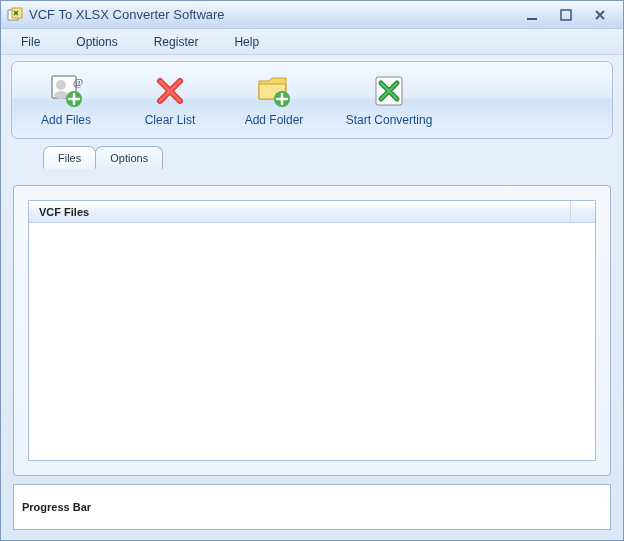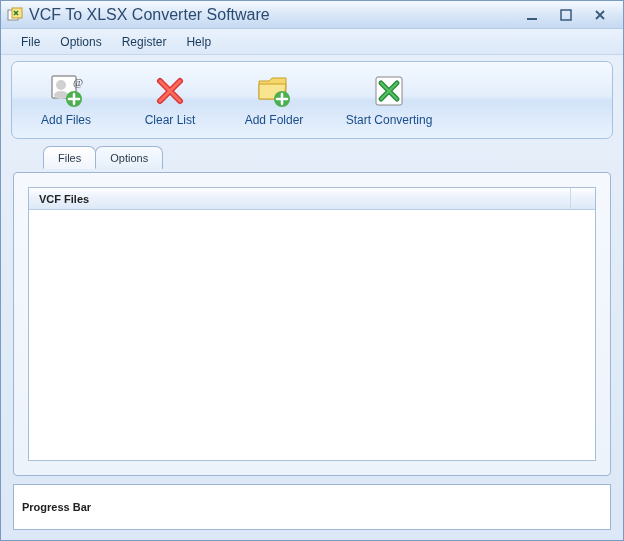--- a/index.html
+++ b/index.html
@@ -29,35 +29,35 @@
     color: #2b4a6f;
   }
   .titlebar .app-icon {
     width: 16px;
     height: 16px;
     margin-right: 6px;
     display: flex;
     align-items: center;
     justify-content: center;
   }
-  .titlebar .title { flex: 1; font-size: 16px; }
+  .titlebar .title { flex: 1; font-size: 13px; }
   .titlebar .win-controls { display: flex; gap: 12px; padding-right: 6px; }
   .win-btn {
     width: 22px; height: 18px;
     display: flex; align-items: center; justify-content: center;
     color: #3a5a7a; cursor: pointer;
     font-size: 14px; font-weight: bold;
   }
   .menubar {
     height: 26px;
     background: linear-gradient(to bottom, #eaf2fc 0%, #dbe8f8 100%);
     display: flex;
     align-items: center;
     padding: 0 10px;
-    gap: 0;
+    gap: 16px;
     color: #1a3a5a;
     border-bottom: 1px solid #c5d6ec;
   }
   .menu-item {
     padding: 4px 10px;
     cursor: pointer;
     font-size: 12px;
   }
   .toolbar {
     height: 78px;
@@ -104,21 +104,21 @@
     position: relative;
     top: 1px;
   }
   .tab.active {
     background: linear-gradient(to bottom, #ffffff 0%, #f0f5fc 100%);
     border-bottom: 1px solid #f0f5fc;
     z-index: 3;
   }
   .tab-content {
     flex: 1;
-    margin: 4px 12px 8px 12px;
+    margin: 17px 12px 8px 12px;
     border: 1px solid #9db6d6;
     border-radius: 4px;
     background: linear-gradient(to bottom, #f5f9fe 0%, #edf3fb 100%);
     padding: 14px;
     display: flex;
     flex-direction: column;
     position: relative;
     z-index: 1;
   }
   .file-list {

